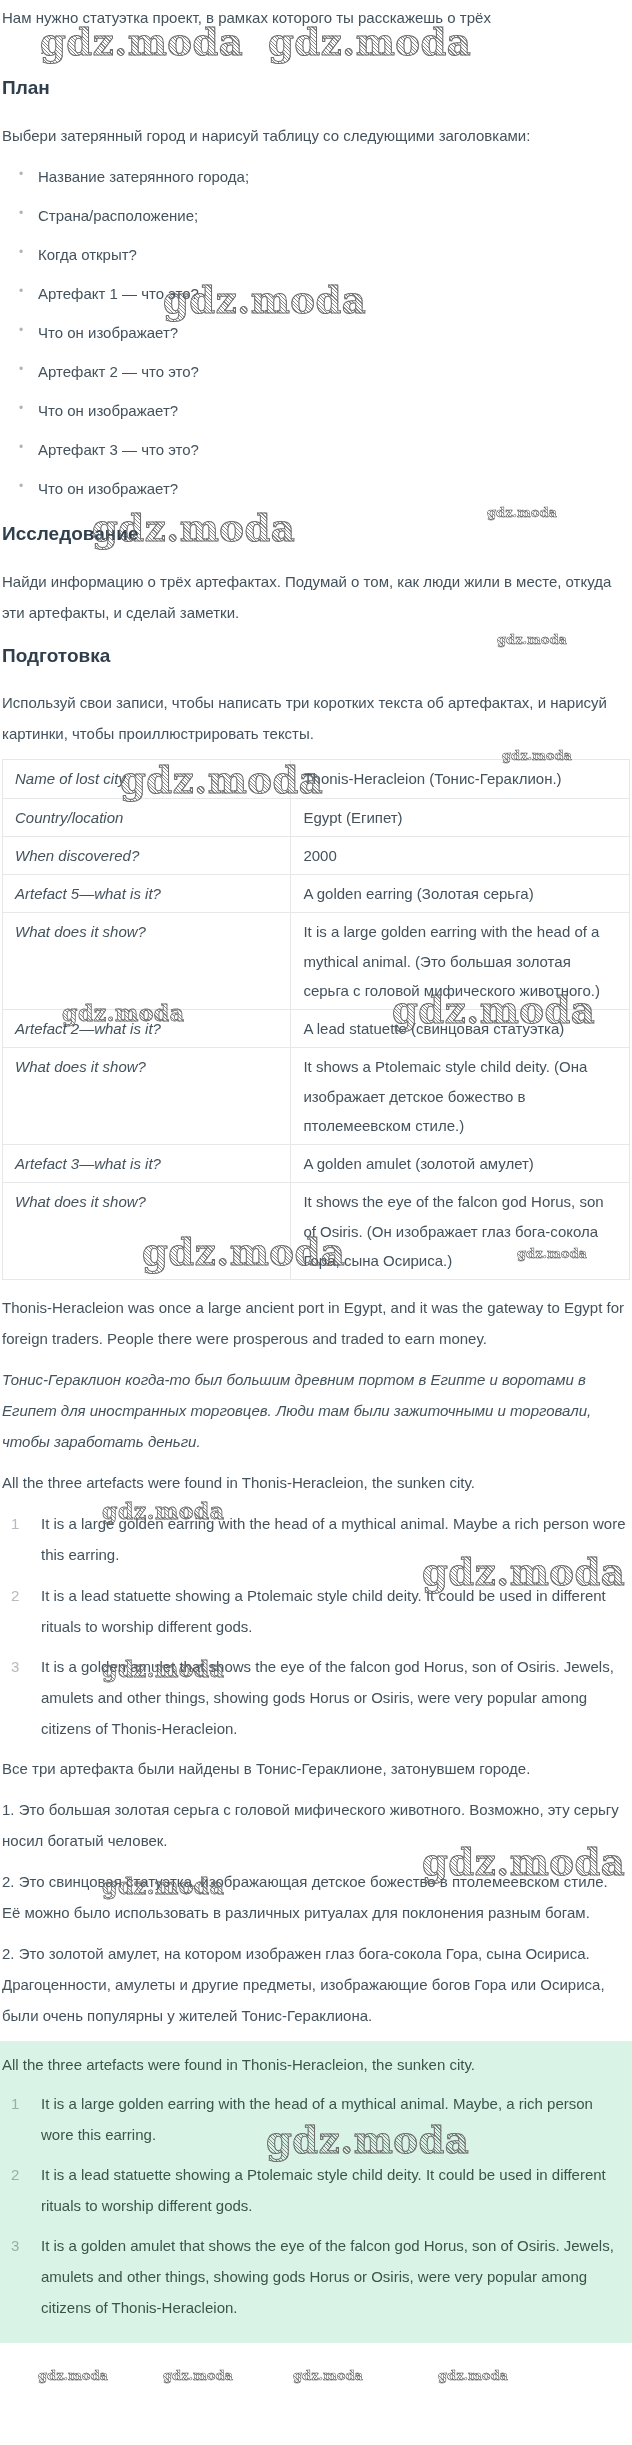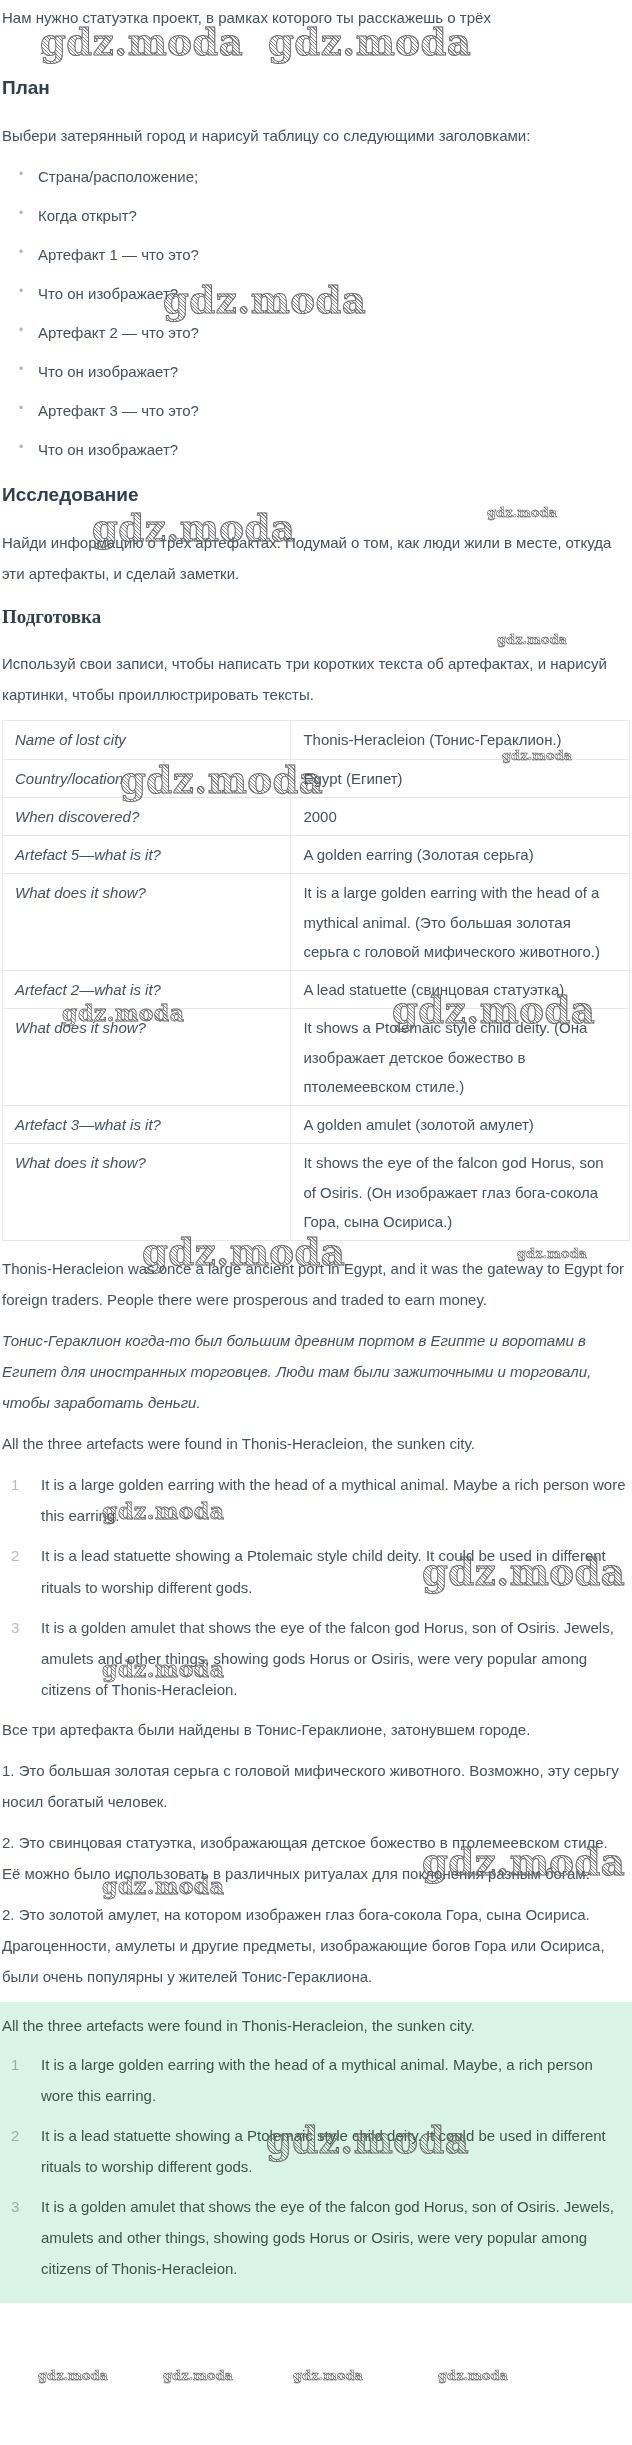--- a/index.html
+++ b/index.html
@@ -107,35 +107,36 @@
   <p>
     <span>Нам нужно статуэтка проект, в рамках которого ты расскажешь о трёх</span><br>
     <span class="indent">.</span>
   </p>
 
   <div class="heading">План</div>
 
   <p>Выбери затерянный город и нарисуй таблицу со следующими заголовками:</p>
 
   <ul class="bullets">
+    <li>Название затерянного города;</li>
     <li>Страна/расположение;</li>
     <li>Когда открыт?</li>
     <li>Артефакт 1 — что это?</li>
     <li>Что он изображает?</li>
     <li>Артефакт 2 — что это?</li>
     <li>Что он изображает?</li>
     <li>Артефакт 3 — что это?</li>
     <li>Что он изображает?</li>
   </ul>
 
   <div class="heading" style="margin-top:16px;">Исследование</div>
 
   <p>Найди информацию о трёх артефактах. Подумай о том, как люди жили в месте, откуда эти артефакты, и сделай заметки.</p>
 
-  <div class="heading" style="margin-top:14px;font-family:Liberation Serif, serif;">Подготовка</div>
+  <div class="heading" style="margin-top:14px;">Подготовка</div>
 
   <p>Используй свои записи, чтобы написать три коротких текста об артефактах, и нарисуй картинки, чтобы проиллюстрировать тексты.</p>
 
   <table class="info">
     <tbody>
       <tr>
         <td class="lbl">Name of lost city</td>
         <td>Thonis-Heracleion (Тонис-Гераклион.)</td>
       </tr>
       <tr>

